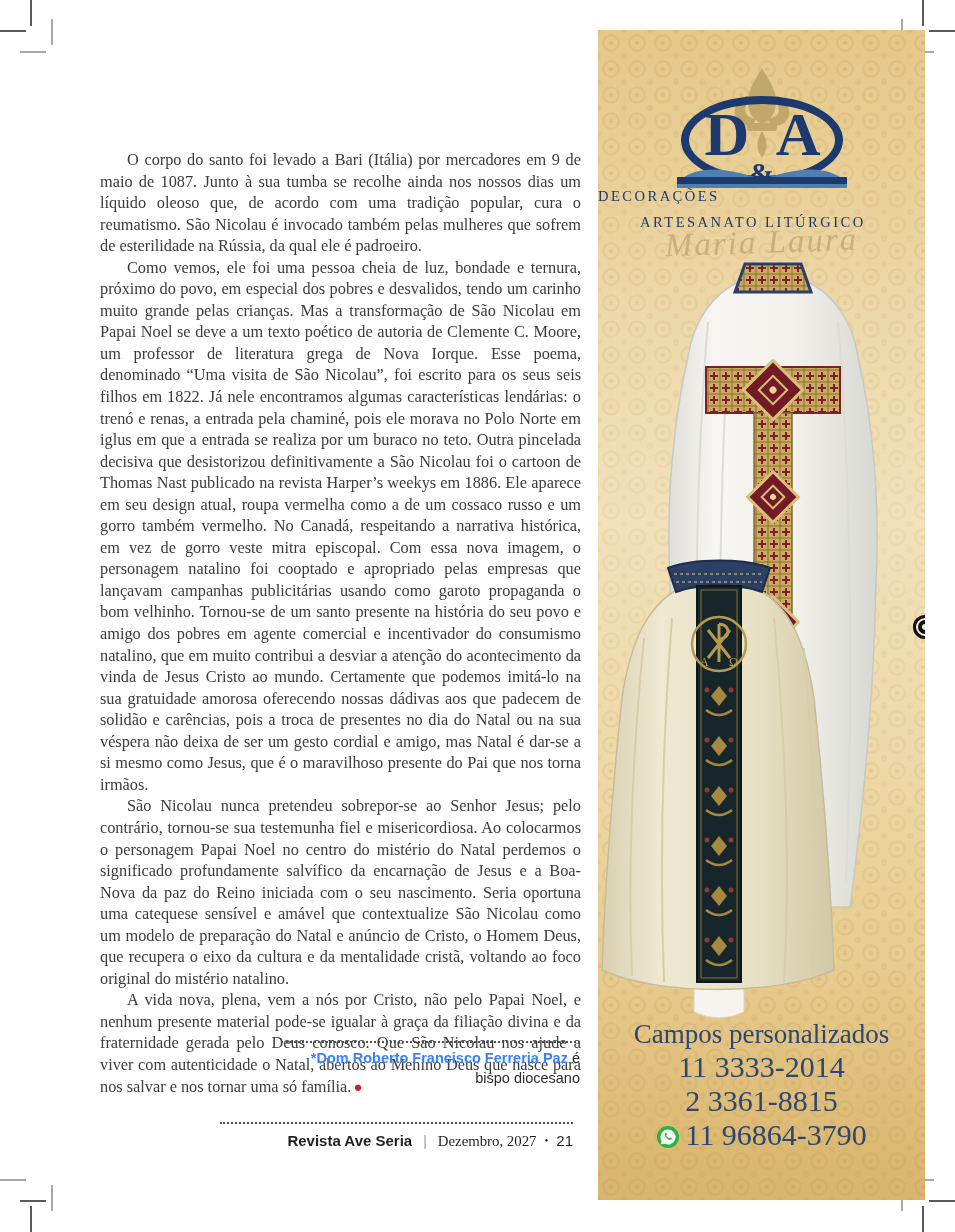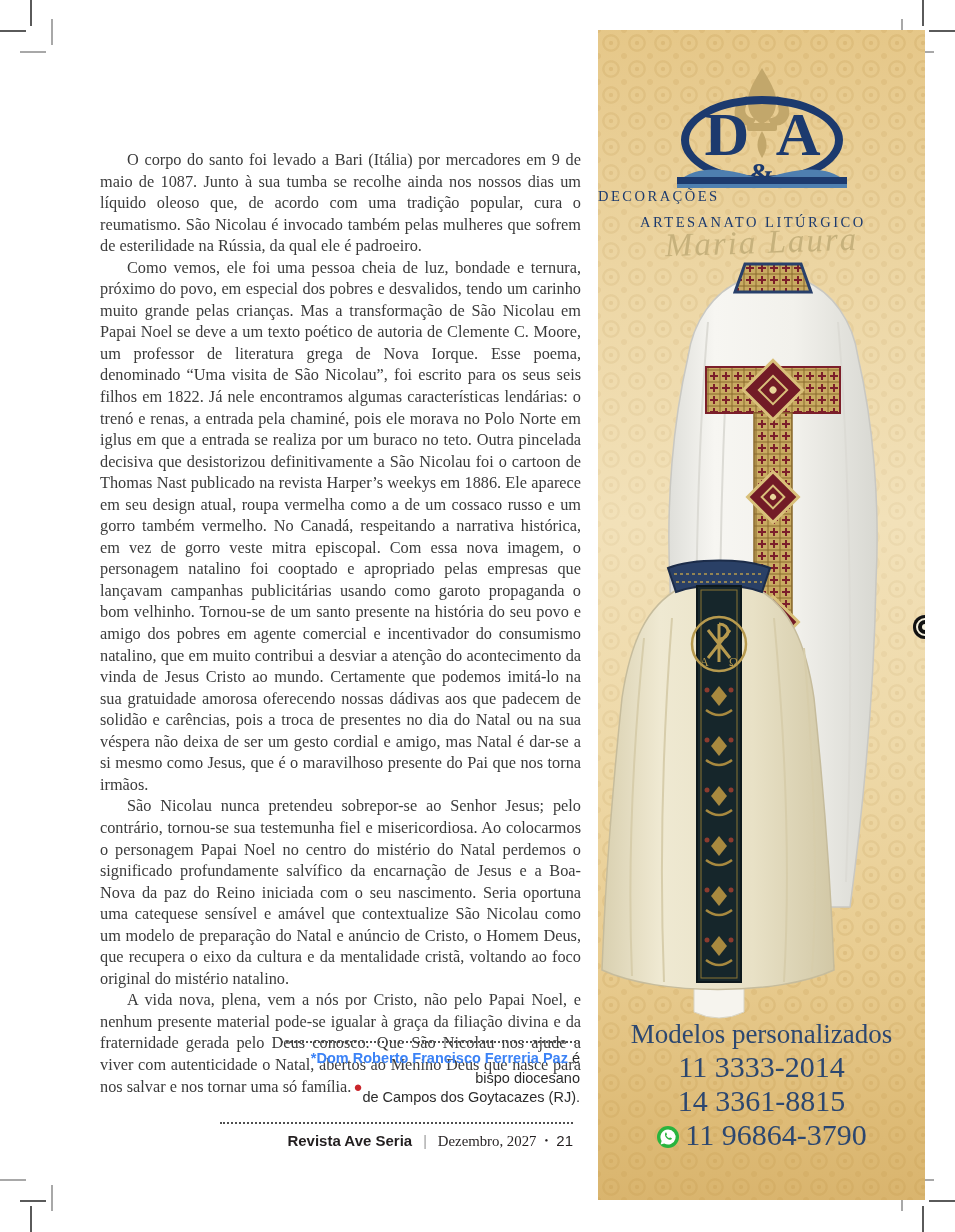--- a/index.html
+++ b/index.html
@@ -117,21 +117,20 @@
     <div id="paras">
         <p><span>O corpo do santo foi levado a Bari (Itália) por mercadores em 9 de maio de 1087. Junto à sua tumba se recolhe ainda nos nossos dias um líquido oleoso que, de acordo com uma tradição popular, cura o reumatismo. São Nicolau é invocado também pelas mulheres que sofrem de esterilidade na Rússia, da qual ele é padroeiro.</span></p>
         <p><span>Como vemos, ele foi uma pessoa cheia de luz, bondade e ternura, próximo do povo, em especial dos pobres e desvalidos, tendo um carinho muito grande pelas crianças. Mas a transformação de São Nicolau em Papai Noel se deve a um texto poético de autoria de Clemente C. Moore, um professor de literatura grega de Nova Iorque. Esse poema, denominado “Uma visita de São Nicolau”, foi escrito para os seus seis filhos em 1822. Já nele encontramos algumas características lendárias: o trenó e renas, a entrada pela chaminé, pois ele morava no Polo Norte em iglus em que a entrada se realiza por um buraco no teto. Outra pincelada decisiva que desistorizou definitivamente a São Nicolau foi o </span><span class="em">cartoon</span><span> de Thomas Nast publicado na revista </span><span class="em">Harper’s weekys</span><span> em 1886. Ele aparece em seu </span><span class="em">design</span><span> atual, roupa vermelha como a de um cossaco russo e um gorro também vermelho. No Canadá, respeitando a narrativa histórica, em vez de gorro veste mitra episcopal. Com essa nova imagem, o personagem natalino foi cooptado e apropriado pelas empresas que lançavam campanhas publicitárias usando como garoto propaganda o bom velhinho. Tornou-se de um santo presente na história do seu povo e amigo dos pobres em agente comercial e incentivador do consumismo natalino, que em muito contribui a desviar a atenção do acontecimento da vinda de Jesus Cristo ao mundo. Certamente que podemos imitá-lo na sua gratuidade amorosa oferecendo nossas dádivas aos que padecem de solidão e carências, pois a troca de presentes no dia do Natal ou na sua véspera não deixa de ser um gesto cordial e amigo, mas Natal é dar-se a si mesmo como Jesus, que é o maravilhoso presente do Pai que nos torna irmãos.</span></p>
         <p><span>São Nicolau nunca pretendeu sobrepor-se ao Senhor Jesus; pelo contrário, tornou-se sua testemunha fiel e misericordiosa. Ao colocarmos o personagem Papai Noel no centro do mistério do Natal perdemos o significado profundamente salvífico da encarnação de Jesus e a Boa-Nova da paz do Reino iniciada com o seu nascimento. Seria oportuna uma catequese sensível e amável que contextualize São Nicolau como um modelo de preparação do Natal e anúncio de Cristo, o Homem Deus, que recupera o eixo da cultura e da mentalidade cristã, voltando ao foco original do mistério natalino.</span></p>
         <p><span>A vida nova, plena, vem a nós por Cristo, não pelo Papai Noel, e nenhum presente material pode-se igualar à graça da filiação divina e da fraternidade gerada pelo Deus conosco. Que São Nicolau nos ajude a viver com autenticidade o Natal, abertos ao Menino Deus que nasce para nos salvar e nos tornar uma só família.</span><span class="end-dot">●</span></p>
       </div>
   </div>
 
   <div class="byline">
     <div><b>*Dom Roberto Francisco Ferreria Paz</b><span> é bispo diocesano</span></div>
-    <div>de Campos dos Goytacazes (RJ).</div>
   </div>
 
   <div class="footer">
     <span class="f-brand">Revista Ave Seria</span>
     <span class="f-sep">|</span>
     <span class="f-date">Dezembro, 2027</span>
     <span class="f-dot">•</span>
     <span class="f-page">21</span>
   </div>
 
@@ -242,23 +241,23 @@
       <use href="#motB" x="121" y="178"></use>
       <use href="#motB" x="121" y="228"></use>
       <use href="#motB" x="121" y="278"></use>
       <use href="#motB" x="121" y="328"></use>
       <use href="#motB" x="121" y="378"></use>
     </svg>
 
     <div class="media-marker"></div>
 
     <div class="ad-contact">
-      <div class="cta">Modelos personalizados</div>
+      <div class="cta">Campos personalizados</div>
       <div class="ph">11 3333-2014</div>
-      <div class="ph">14 3361-8815</div>
+      <div class="ph">2 3361-8815</div>
       <div class="ph ph3">
         <svg width="24" height="24" viewBox="0 0 24 24">
           <circle cx="12" cy="12" r="11" fill="#29b43e"></circle>
           <path d="M12,4.5 a7.5,7.5 0 0 0 -6.4,11.4 L4.6,19.4 8.2,18.4 A7.5,7.5 0 1 0 12,4.5 Z" fill="#ffffff"></path>
           <path d="M9.2,8.2 c.3-.7 .7-.7 1-.7 l.8,1.8 c.1,.3 -.5,.8 -.7,1.1 .5,1.1 1.6,2.2 2.8,2.7 .3-.2 .8-.8 1.1-.7 l1.7,.9 c0,.4 -.1,.9 -.8,1.2 -.8,.4 -2.5,.3 -4.3-1.3 -1.8-1.6 -2.1-3.6 -1.6-5 Z" fill="#29b43e"></path>
         </svg><span>11 96864-3790</span>
       </div>
     </div>
   </div>
 

